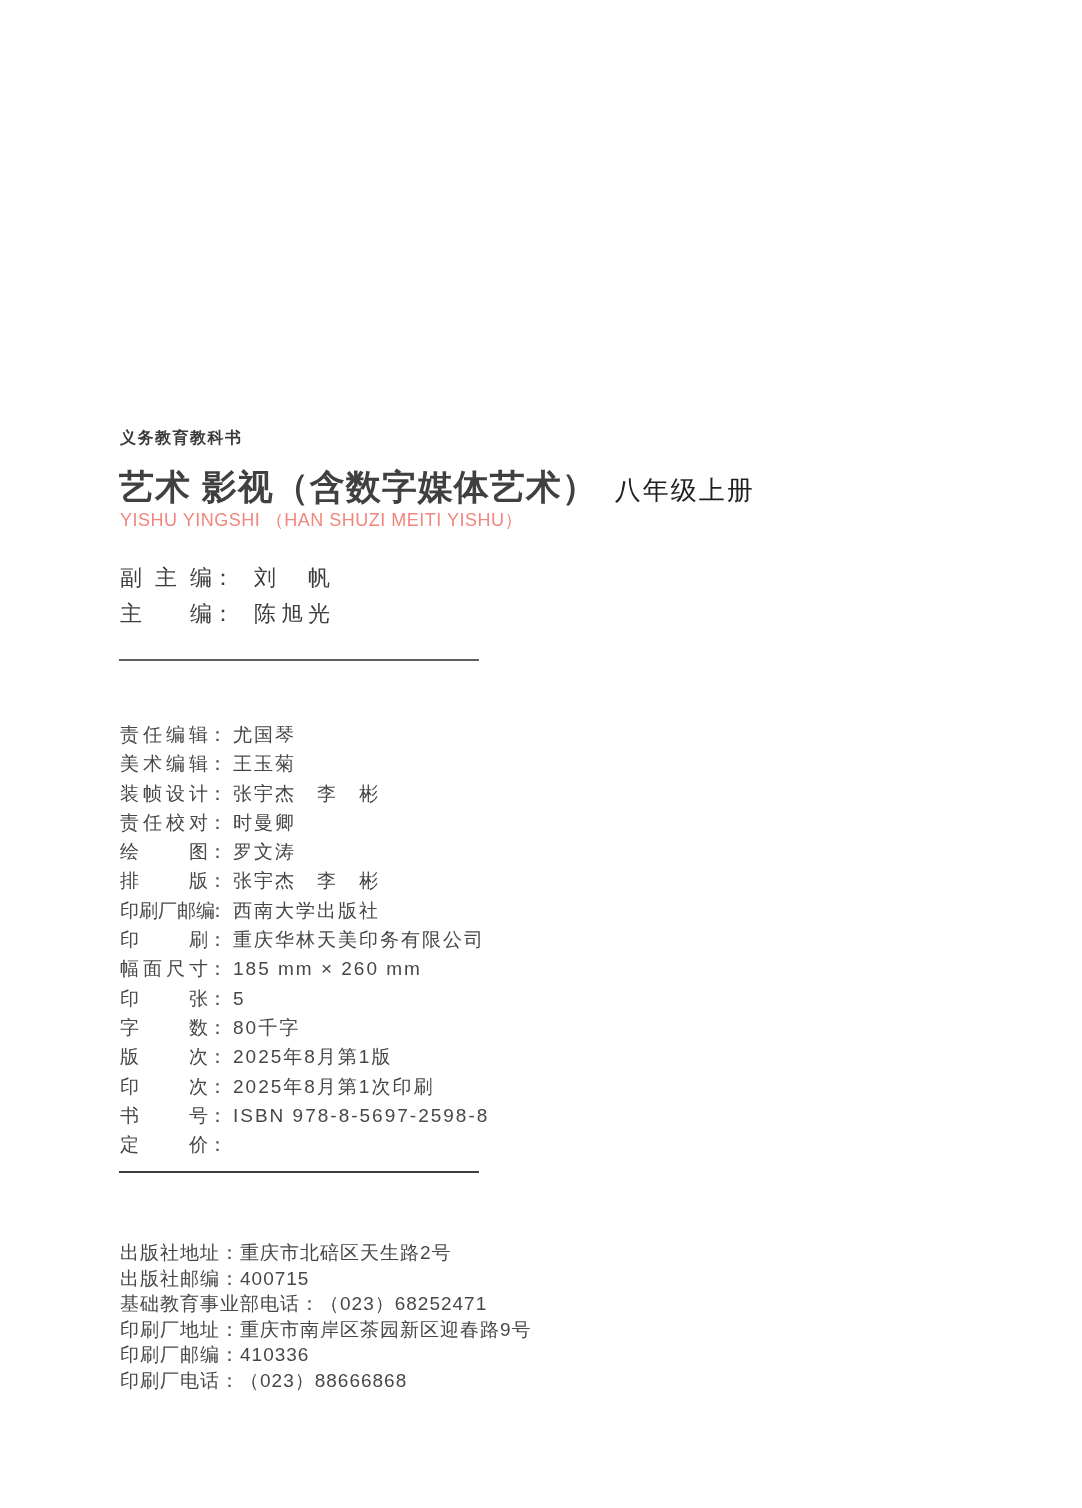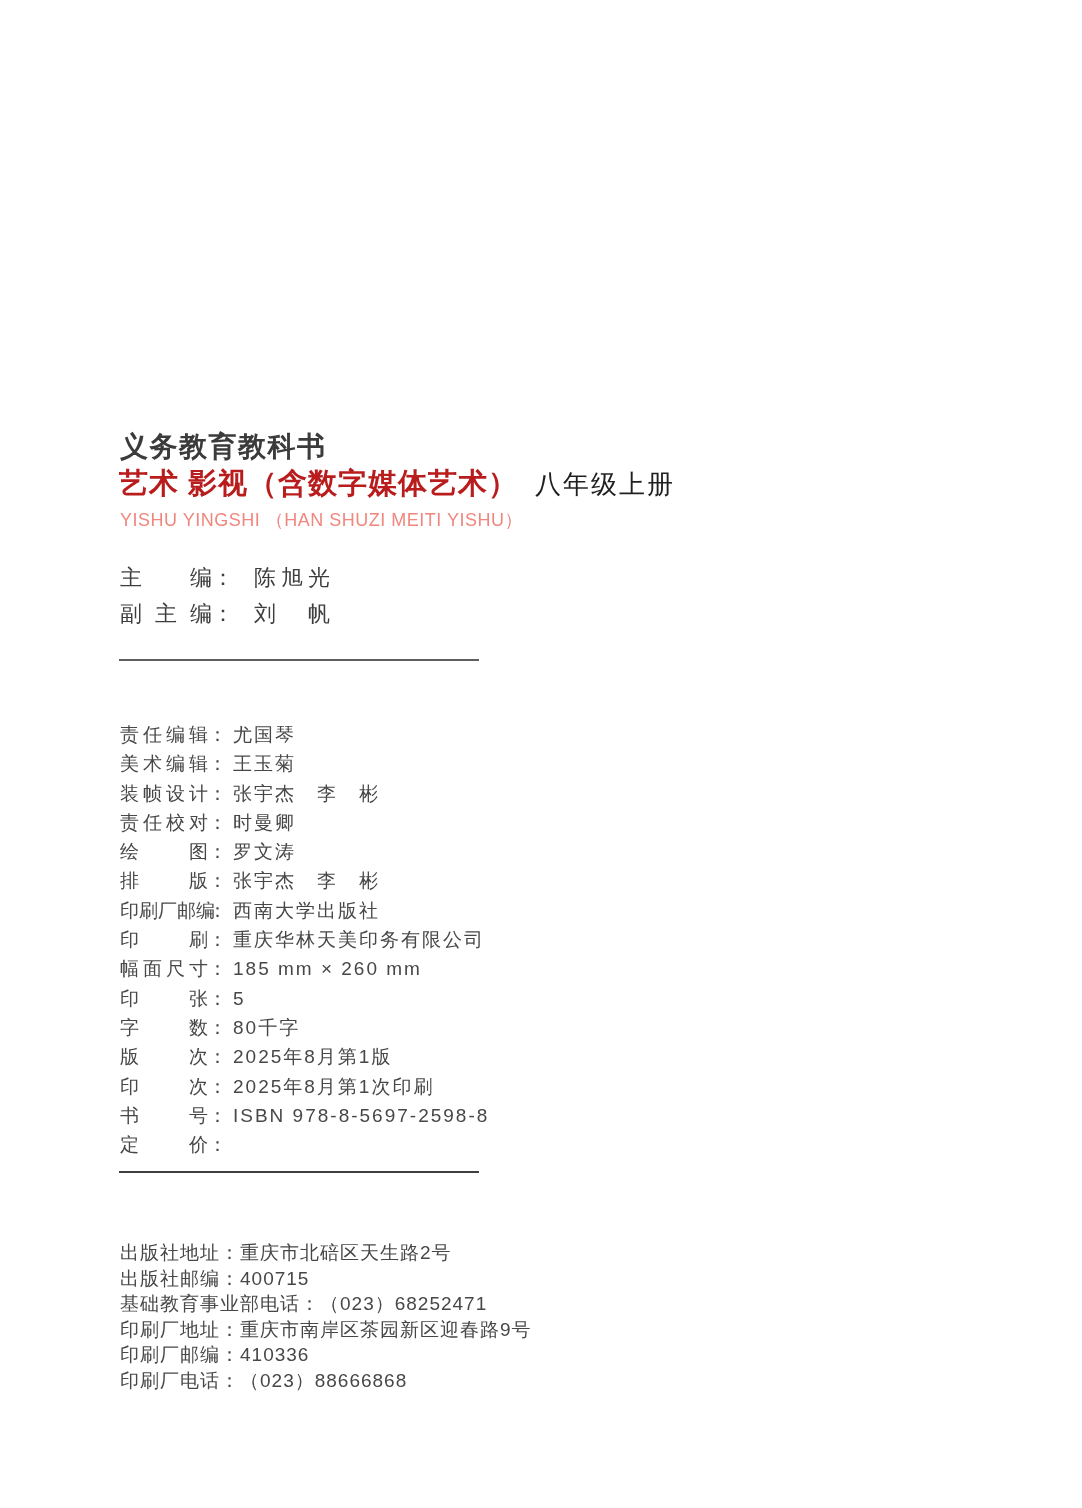--- a/index.html
+++ b/index.html
@@ -6,23 +6,23 @@
   .page {
     position:relative;
     width:1082px; height:1508px;
     background:#ffffff;
     overflow:hidden;
     font-family:"Liberation Sans", sans-serif;
   }
   .abs { position:absolute; }
 
   
-  .series { left:120px; top:428px; font-size:28px; font-weight:bold; color:#3b3b3b; letter-spacing:1.5px; }
+  .series { left:120px; top:428px; font-size:16px; font-weight:bold; color:#3b3b3b; letter-spacing:1.5px; }
   .title-row { left:119px; top:464px; display:flex; align-items:baseline; white-space:nowrap; }
-  .book-title { font-size:29px; font-weight:bold; color:#b91c1c; letter-spacing:1px; }
+  .book-title { font-size:35px; font-weight:bold; color:#404040; letter-spacing:1px; }
   .grade { font-size:26px; font-family:"Liberation Serif", serif; font-weight:500; color:#1f1f1f; margin-left:17px; letter-spacing:2px; }
   .pinyin { left:120px; top:508px; font-size:18px; font-weight:500; color:#f0867d; letter-spacing:0.5px; }
 
   
   .editors { left:120px; top:560px; }
   .ed-row { height:36px; line-height:36px; font-size:22px; color:#3d3d3d; white-space:nowrap; }
   .ed-lbl { display:inline-block; width:92px; text-align:justify; text-align-last:justify; vertical-align:bottom; }
   .ed-val { margin-left:14px; letter-spacing:5px; }
 
   
@@ -76,25 +76,25 @@
   <div class="abs title-row">
     <span class="book-title">艺术 影视（含数字媒体艺术）</span>
     <span class="grade">八年级上册</span>
   </div>
 
   <div class="abs pinyin">YISHU YINGSHI （HAN SHUZI MEITI YISHU）</div>
 
   <div class="abs editors">
 
       <div class="ed-row">
-        <span class="ed-lbl">主编</span><span class="cl">：</span><span class="ed-val">陈旭光</span>
+        <span class="ed-lbl">副主编</span><span class="cl">：</span><span class="ed-val">刘　帆</span>
       </div>
 
       <div class="ed-row">
-        <span class="ed-lbl">副主编</span><span class="cl">：</span><span class="ed-val">刘　帆</span>
+        <span class="ed-lbl">主编</span><span class="cl">：</span><span class="ed-val">陈旭光</span>
       </div>
     </div>
 
   <div class="abs rule rule1"></div>
 
   <div class="abs colophon">
 
       <div class="row">
         <span class="lbl">责任编辑</span><span class="cl">：</span><span class="val">尤国琴</span>
       </div>

